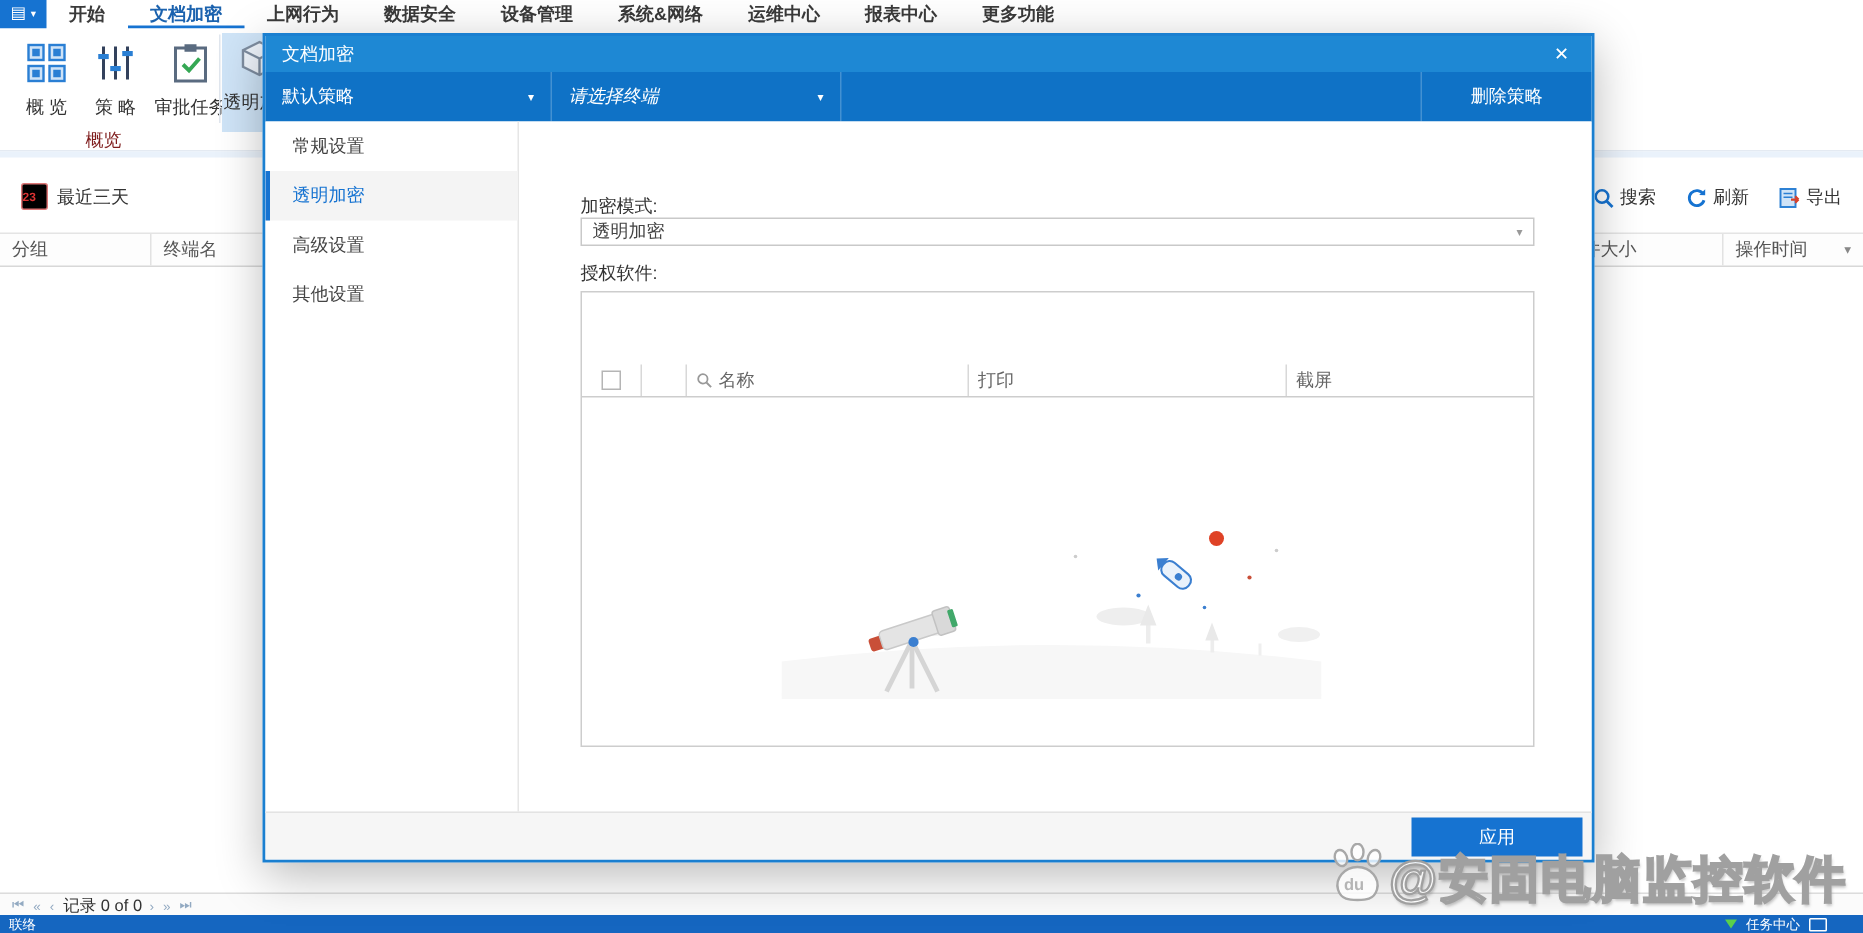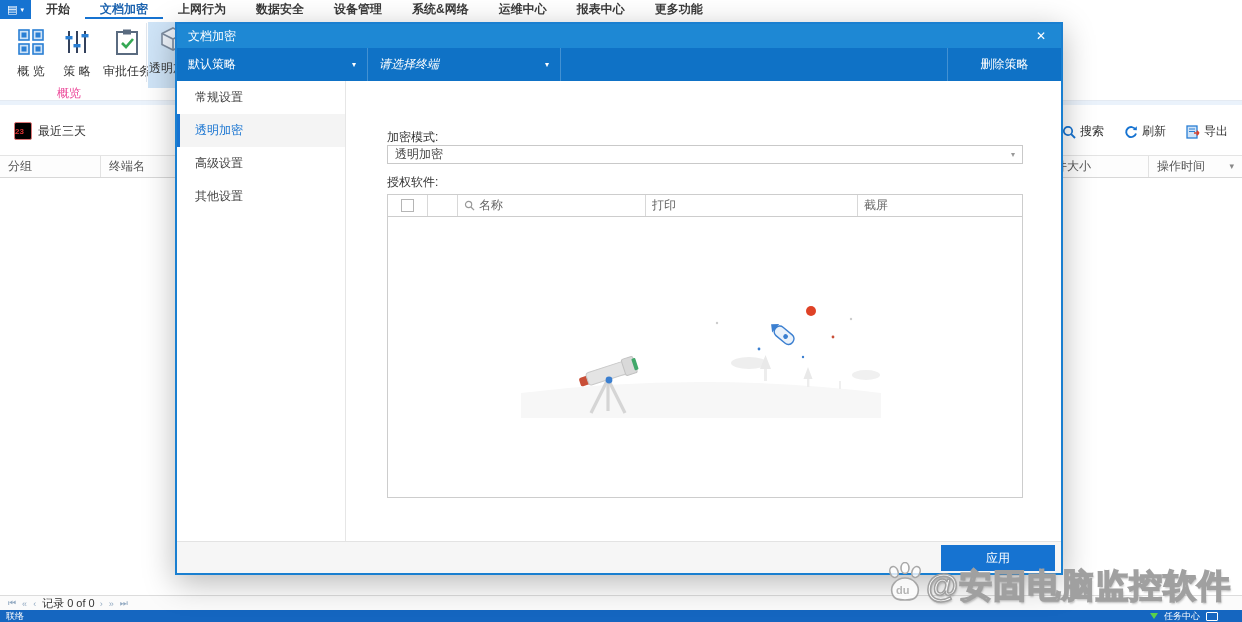--- a/index.html
+++ b/index.html
@@ -14,21 +14,21 @@
   .tab{padding:0 15px;display:flex;align-items:center;font-weight:bold;color:#3a3a3a;cursor:pointer;}
   .tab.active{color:#1b62ae;box-shadow:inset 0 -2px 0 #1673d1;}
 
   
   .ribbon{position:absolute;top:19px;left:0;right:0;height:81px;background:#fff;border-bottom:1px solid #e4eaf2;}
   .tool{position:absolute;top:6px;width:50px;text-align:center;cursor:pointer;}
   .tool .ticon{height:34px;display:flex;align-items:center;justify-content:center;}
   .tool .tlabel{font-size:12px;color:#333;margin-top:4px;white-space:nowrap;}
   .tool.active{background:#cfe4f7;height:66px;}
   .vdiv{position:absolute;top:4px;bottom:18px;width:1px;background:#e0e6ee;}
-  .grouplabel{position:absolute;top:66px;left:24px;width:90px;text-align:center;color:#ec4899;font-size:12px;}
+  .grouplabel{position:absolute;top:66px;left:24px;width:90px;text-align:center;color:#7f1d1d;font-size:12px;}
   .subribbon{position:absolute;top:101px;left:0;right:0;height:4px;background:#eaf2fb;}
 
   
   .filterbar{position:absolute;top:117px;left:0;right:0;height:30px;background:#fff;}
   .datefilter{position:absolute;left:14px;top:5px;display:flex;align-items:center;gap:6px;cursor:pointer;}
   .cal{width:16px;height:16px;border:1px solid #d77;border-radius:2px;background:#000000;position:relative;overflow:hidden;}
   .cal .caltop{height:4px;background:#e8593c;}
   .cal .calnum{font-size:8px;color:#d33;text-align:center;line-height:11px;font-weight:bold;}
   .actions{position:absolute;right:8px;top:3px;display:flex;align-items:flex-start;gap:8px;}
   .actbtn{display:flex;align-items:center;gap:4px;padding:3px 6px;cursor:pointer;color:#333;}
@@ -68,21 +68,21 @@
   .dbody{position:absolute;top:57px;left:0;right:0;bottom:31px;background:#fff;}
   .dsidebar{position:absolute;top:0;left:0;width:168px;bottom:0;border-right:1px solid #e6e6e6;}
   .sitem{height:33px;display:flex;align-items:center;padding-left:15px;color:#444;cursor:pointer;border-left:3px solid transparent;}
   .sitem.active{background:#f4f4f4;border-left:3px solid #1673d1;color:#1673d1;}
   .dmain{position:absolute;left:169px;top:0;right:0;bottom:0;}
   .flabel{position:absolute;left:41px;color:#333;}
   .modeselect{position:absolute;left:41px;top:64px;width:636px;height:19px;border:1px solid #c9c9c9;
               display:flex;align-items:center;padding:0 7px;box-sizing:border-box;color:#444;cursor:pointer;background:#fff;}
   .modeselect .caret{margin-left:auto;color:#999;font-size:8px;}
   .authtable{position:absolute;left:41px;top:113px;width:636px;height:304px;border:1px solid #cdcdcd;box-sizing:border-box;}
-  .athead{display:flex;height:21px;border-bottom:1px solid #cdcdcd;background:#fff;}
+  .athead{display:flex;height:21px;border-bottom:1px solid #cdcdcd;background:#fff;margin-top:48px;}
   .atcell{display:flex;align-items:center;padding-left:6px;color:#666;border-right:1px solid #d8d8d8;box-sizing:border-box;gap:4px;}
   .atcell:last-child{border-right:none;}
   .cbx{width:11px;height:11px;border:1px solid #b5b5b5;background:#fff;margin:0 auto;cursor:pointer;}
   .atbody{position:relative;height:281px;}
   .illus{position:absolute;left:133px;top:76px;}
 
   .dfooter{position:absolute;left:0;right:0;bottom:0;height:31px;background:#f6f6f6;border-top:1px solid #e3e3e3;}
   .applybtn{position:absolute;right:6px;top:3px;width:114px;height:26px;background:#1673d1;color:#fff;border:none;
             font-size:12px;cursor:pointer;font-family:inherit;}
 

